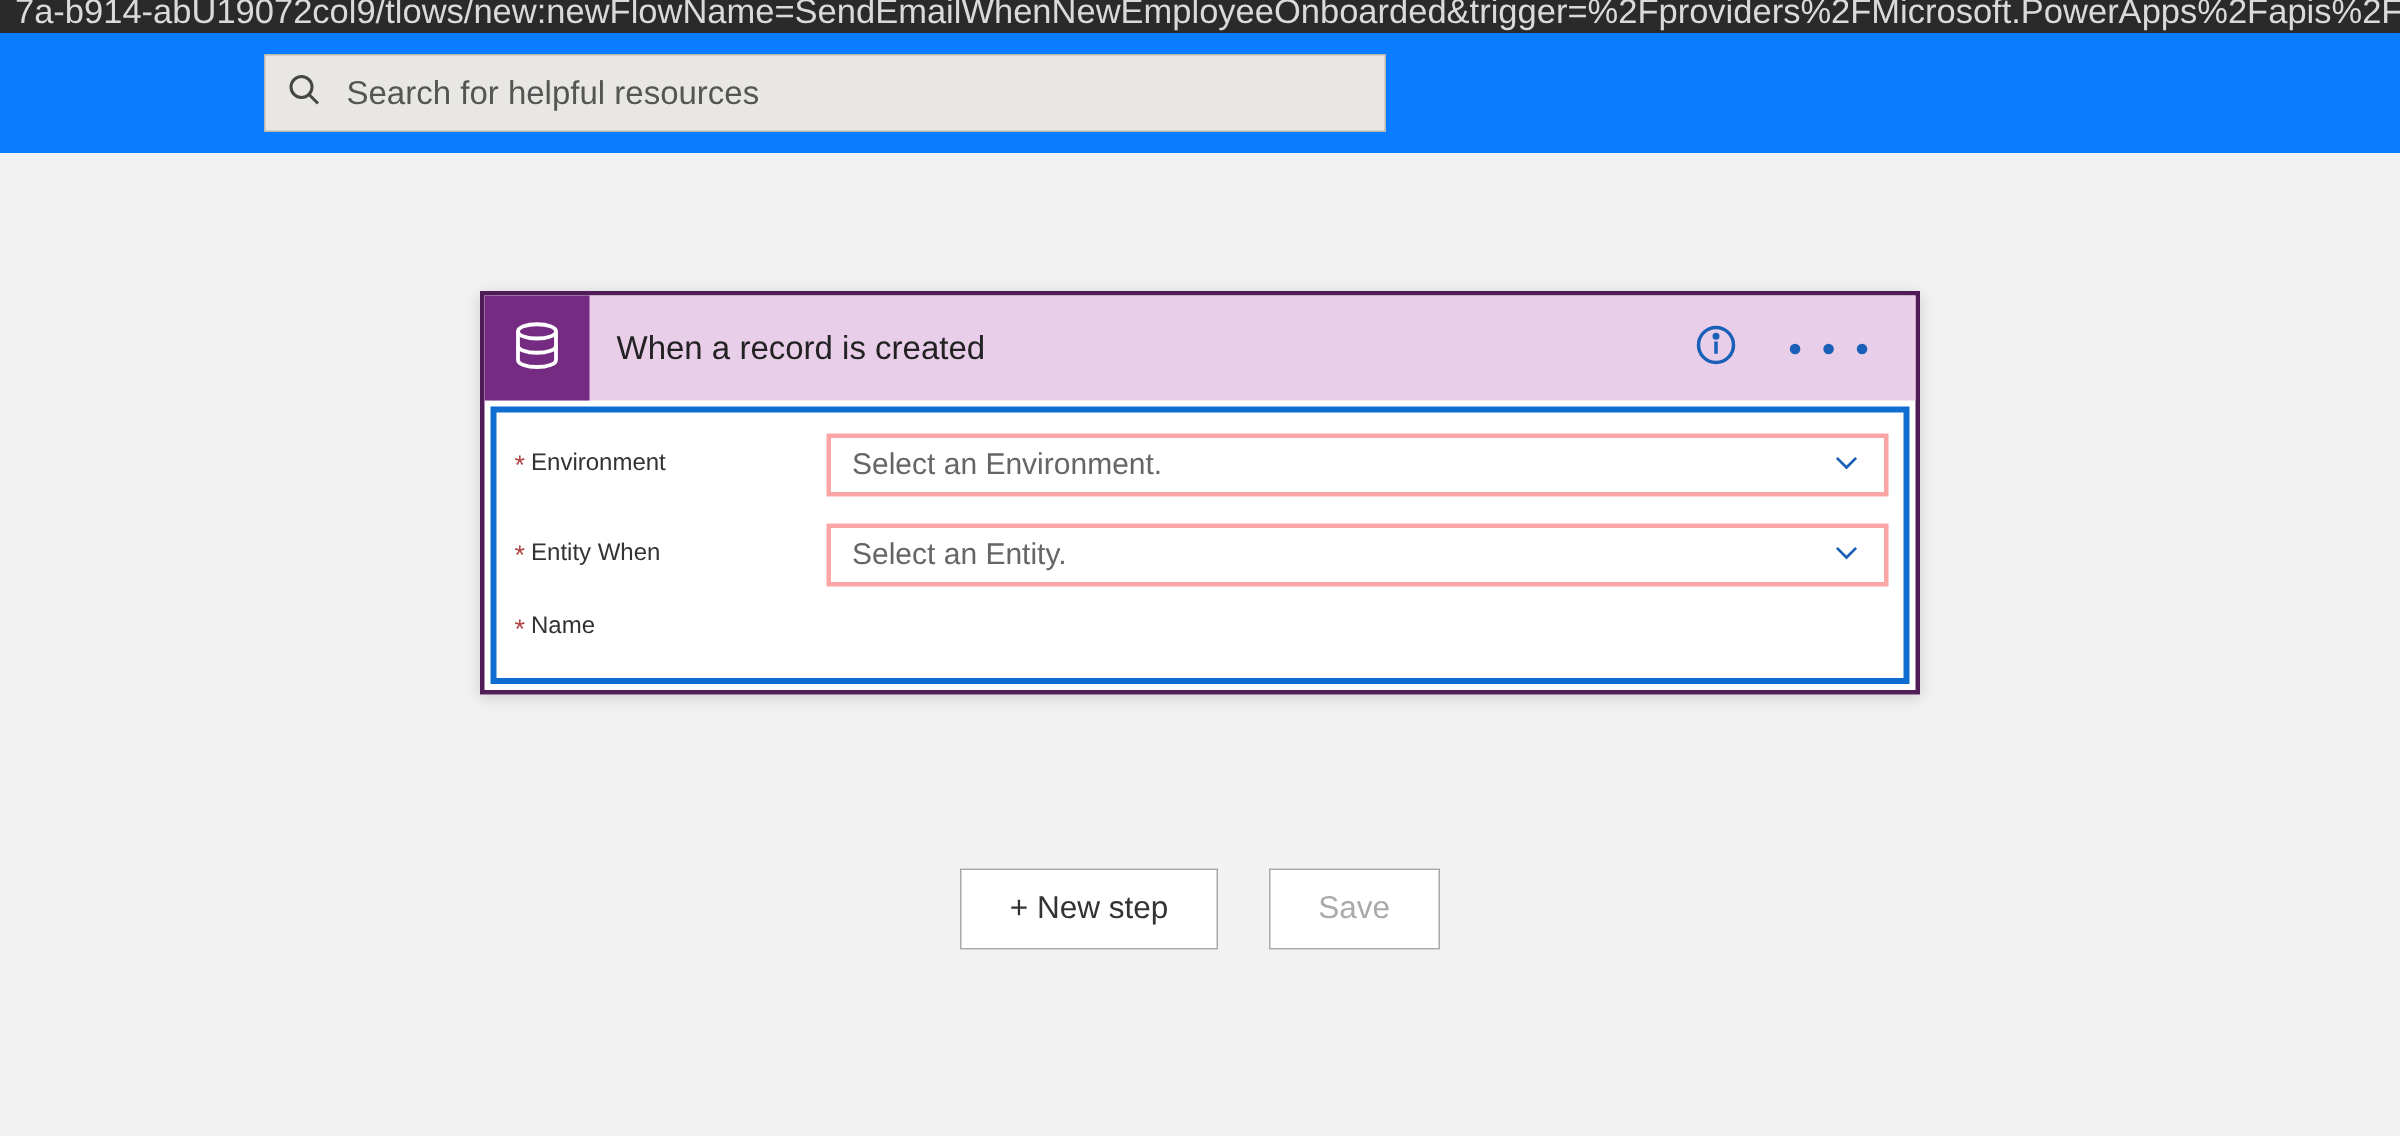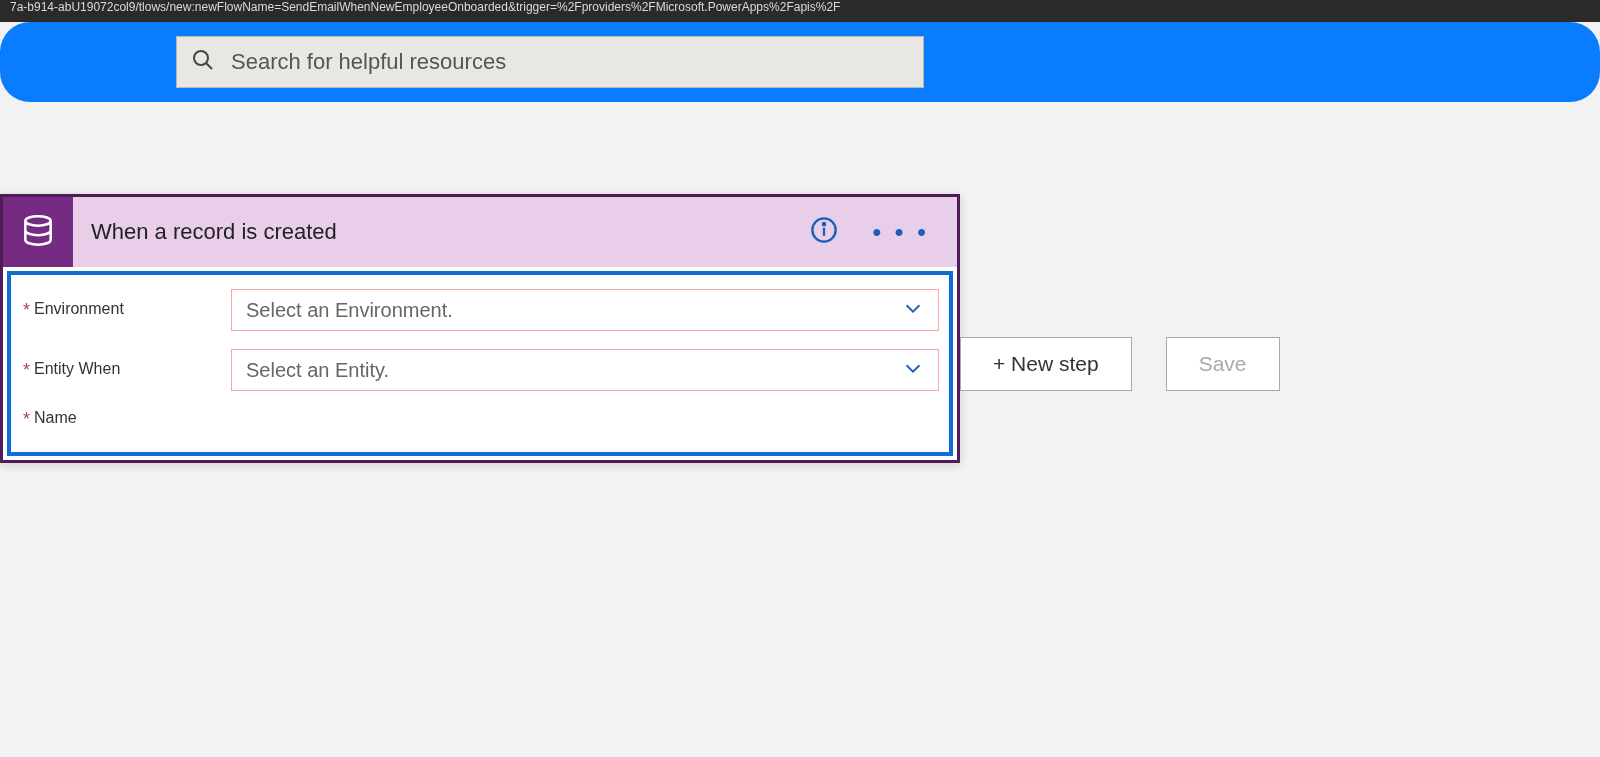--- a/index.html
+++ b/index.html
@@ -6,34 +6,33 @@
   body {
     font-family: "Segoe UI", Arial, sans-serif;
     background: #f2f2f2;
     width: 1600px;
     height: 757px;
     overflow: hidden;
   }
   .url-bar {
     background: #2a2a2a;
     color: #dadada;
-    font-size: 12px;
+    font-size: 23px;
     padding: 0 10px 6px 10px;
     white-space: nowrap;
     overflow: hidden;
     height: 22px;
     line-height: 14px;
   }
   .top-blue {
     background: #0a7cff;
     height: 80px;
     display: flex;
     align-items: center;
     padding-left: 176px;
-    border-radius: 30px;
   }
   .search-box {
     background: #e9e7e3;
     border: 1px solid #b9b7b3;
     width: 748px;
     height: 52px;
     display: flex;
     align-items: center;
     padding: 0 14px;
   }
@@ -45,21 +44,21 @@
     border: none;
     background: transparent;
     font-size: 22px;
     color: #444;
     outline: none;
     width: 100%;
   }
   .search-box input::placeholder { color: #555; }
   .content {
     display: flex;
-    flex-direction: row;
+    flex-direction: column;
     align-items: center;
     padding-top: 92px;
   }
   .card {
     width: 960px;
     border: 3px solid #4f1c58;
     background: #fff;
     box-shadow: 0 2px 10px rgba(0,0,0,0.15);
   }
   .card-header {
@@ -106,34 +105,34 @@
     width: 210px;
     display: flex;
     align-items: flex-start;
     padding-left: 2px;
   }
   .req { color: #b14545; font-size: 18px; margin-right: 4px; }
   .field-label { font-size: 16px; color: #333; }
   .field-select {
     flex: 1;
     height: 42px;
-    border: 1px solid #fca5a5;
+    border: 3px solid #fca5a5;
     display: flex;
     align-items: center;
     justify-content: space-between;
     padding: 0 14px;
     background: #fff;
     cursor: pointer;
   }
   .field-select .placeholder { color: #666; font-size: 20px; }
   .chev { color: #1a5fb8; }
   .button-row {
     display: flex;
     gap: 34px;
-    margin-top: 71px;
+    margin-top: 116px;
   }
   .btn {
     border: 1px solid #a9a9a9;
     background: #fff;
     padding: 14px 32px;
     font-size: 21px;
     color: #333;
     cursor: pointer;
   }
   .btn.disabled { color: #aaa; cursor: default; }

